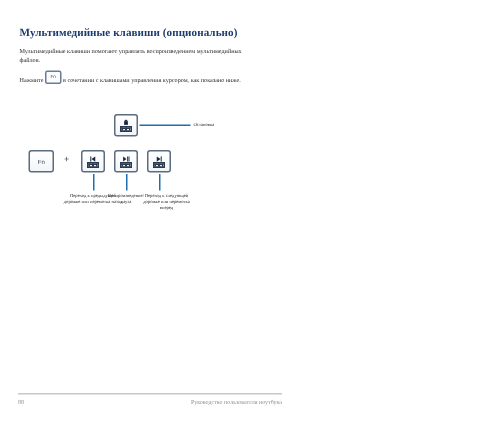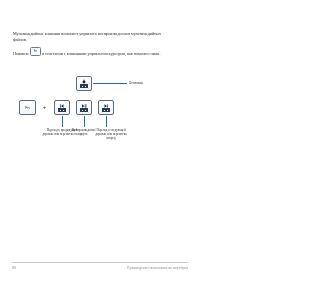--- a/index.html
+++ b/index.html
@@ -225,20 +225,21 @@
     font-size: 4px;
     color: #8d8d8d;
     text-align: right;
   }
 </style>
 </head>
 <body>
 
 <div class="page">
 
+  <div class="title">Мультимедийные клавиши (опционально)</div>
 
   <div class="para" id="para1">Мультимедийные клавиши помогают управлять воспроизведением мультимедийных файлов.</div>
 
   <div class="para" id="para2"><span>Нажмите</span><span class="inlinekey"><span class="fnlabel">Fn</span></span><span>в сочетании с клавишами управления курсором, как показано ниже.</span></div>
 
   <div class="diagram">
 
     <div class="key key-fn">
       <span class="fntext">Fn</span>
     </div>

